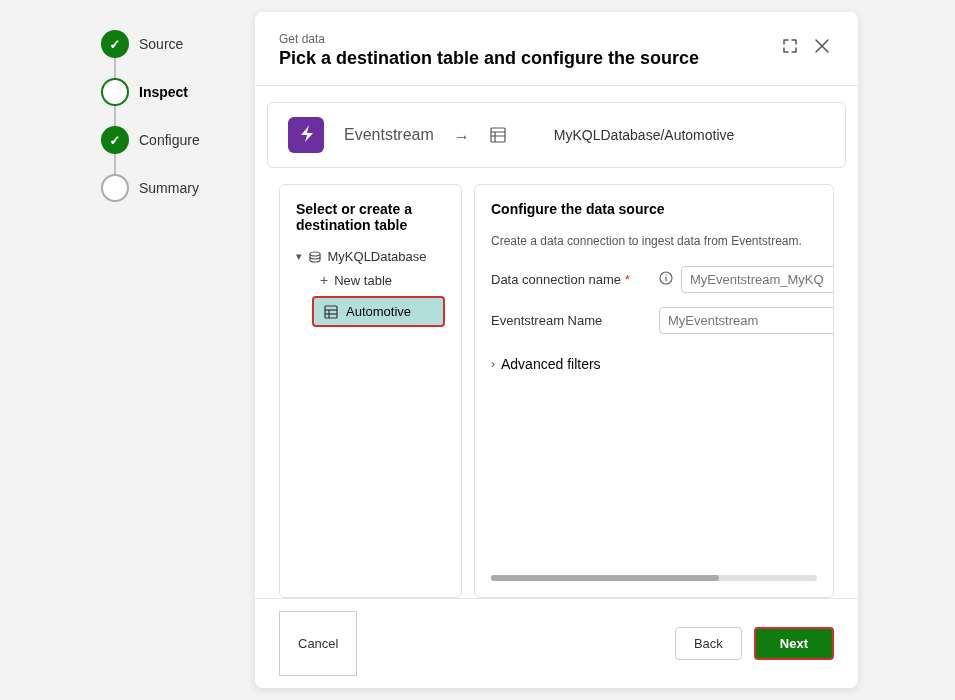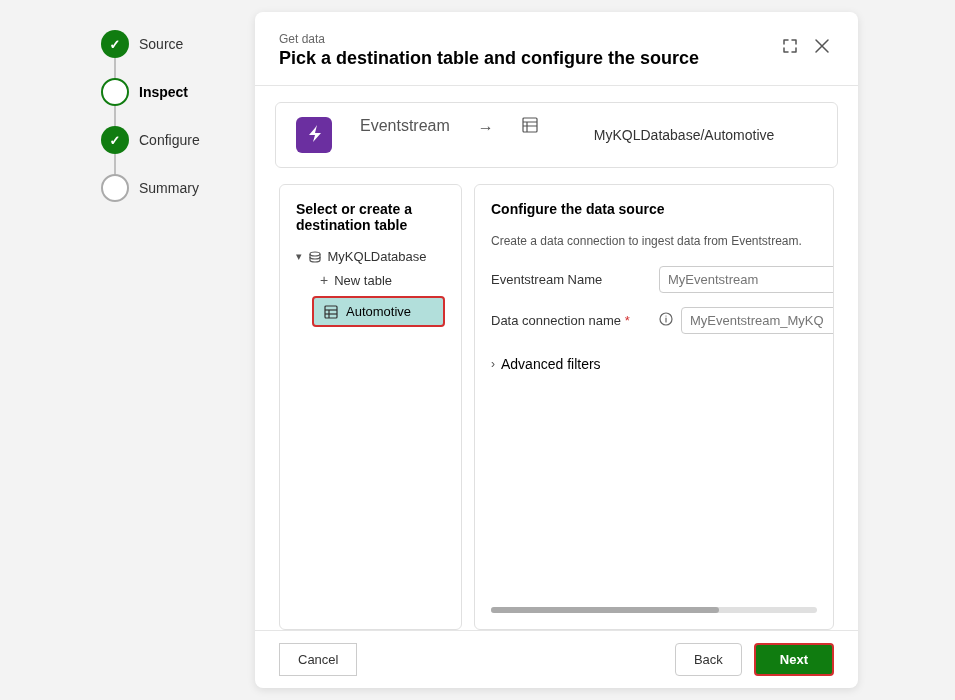--- a/index.html
+++ b/index.html
@@ -117,26 +117,27 @@
       cursor: pointer;
       color: #555;
       font-size: 16px;
       padding: 2px 4px;
       display: flex;
       align-items: center;
       justify-content: center;
     }
     
     .source-banner {
-      margin: 16px 20px;
+      margin: 16px 12px;
       border: 1px solid #e0e0e0;
       border-radius: 6px;
       padding: 14px 20px;
       display: flex;
-      gap: 28px;
+      align-items: center;
+      gap: 20px;
       background: white;
     }
     .eventstream-icon {
       width: 36px;
       height: 36px;
       background: #6b2fa0;
       border-radius: 6px;
       display: flex;
       align-items: center;
       justify-content: center;
@@ -331,21 +332,21 @@
       gap: 8px;
     }
     .footer-right {
       display: flex;
       gap: 12px;
     }
     .btn-cancel {
       border: 1px solid #ccc;
       background: white;
       border-radius: 0;
-      padding: 8px 18px;
+      padding: 24px 18px;
       font-size: 13px;
       cursor: pointer;
       color: #333;
     }
     .btn-back {
       border: 1px solid #ccc;
       background: white;
       border-radius: 4px;
       padding: 7px 18px;
       font-size: 13px;
@@ -465,39 +466,39 @@
             </div>
           </div>
         </div>
       </div>
 
       <div class="right-panel">
         <div class="config-title">Configure the data source</div>
         <div class="config-subtitle">Create a data connection to ingest data from Eventstream.</div>
 
         <div class="form-row">
-          <span class="form-label">Eventstream Name</span>
-          <input class="form-input" type="text" readonly="" placeholder="MyEventstream" style="">
-        </div>
-
-        <div class="form-row">
           <span class="form-label">
             <span>Data connection name</span>
             <span class="required"> *</span>
           </span>
           <span class="info-icon">
             <svg width="14" height="14" viewBox="0 0 14 14" fill="none">
               <circle cx="7" cy="7" r="6" stroke="#666" stroke-width="1.2"></circle>
               <line x1="7" y1="6" x2="7" y2="10" stroke="#666" stroke-width="1.2" stroke-linecap="round"></line>
               <circle cx="7" cy="4" r="0.6" fill="#666"></circle>
             </svg>
           </span>
           <input class="form-input" type="text" readonly="" placeholder="MyEventstream_MyKQ" style="">
         </div>
 
+        <div class="form-row">
+          <span class="form-label">Eventstream Name</span>
+          <input class="form-input" type="text" readonly="" placeholder="MyEventstream" style="">
+        </div>
+
         <div class="advanced-filters">
           <span class="adv-chevron">›</span>
           <span class="adv-label">Advanced filters</span>
         </div>
 
         <div style="flex:1;"></div>
         <div class="scroll-bar-area">
           <div class="scroll-bar-thumb"></div>
         </div>
       </div>

